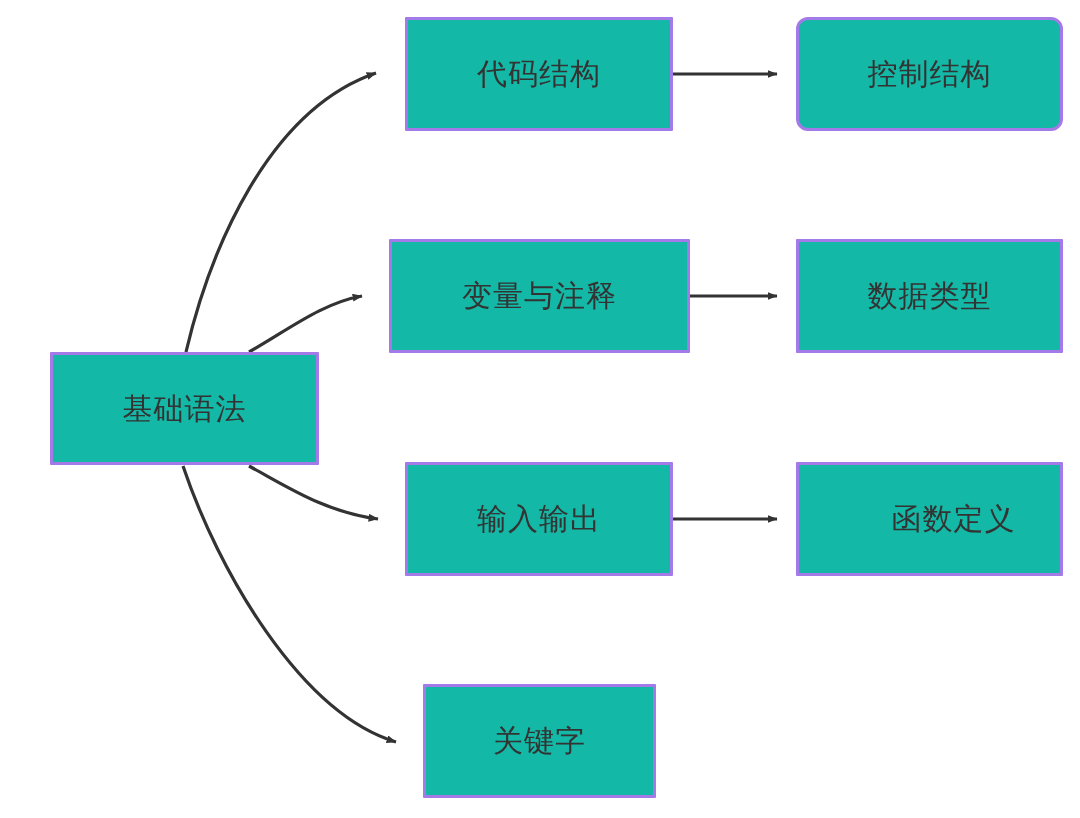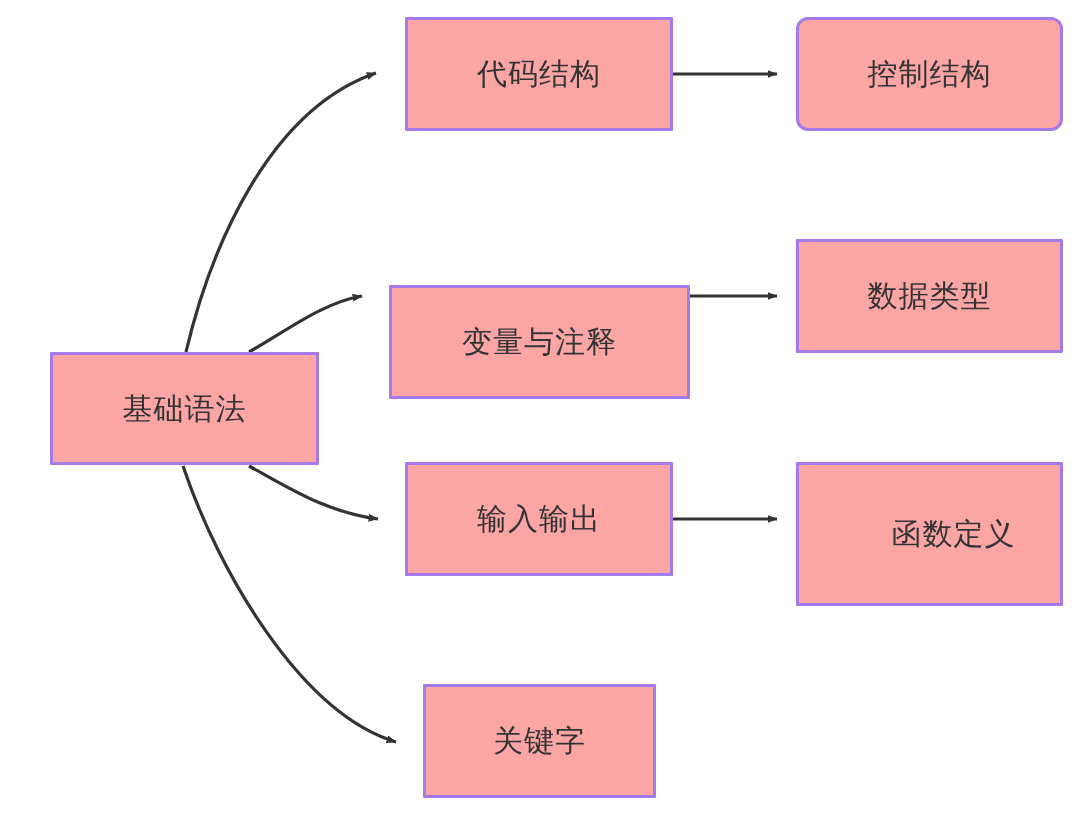--- a/index.html
+++ b/index.html
@@ -27,21 +27,21 @@
     width: 1080px;
     height: 818px;
     pointer-events: none;
   }
   .node {
     position: absolute;
     box-sizing: border-box;
     display: flex;
     align-items: center;
     justify-content: center;
-    background: #fca5a5;
+    background: #14b8a6;
     border: 3px solid #a479e8;
     border-radius: 1px;
   }
   .node-label {
     color: #333333;
     font-size: 30px;
     line-height: 1;
     letter-spacing: 1px;
     white-space: nowrap;
     font-family: "DejaVu Sans", "Liberation Sans", sans-serif;
@@ -79,33 +79,33 @@
   </div>
 
   <div class="node" style="left:405px; top:17px; width:268px; height:114px;">
     <span class="node-label">代码结构</span>
   </div>
 
   <div class="node" style="left:796px; top:17px; width:267px; height:114px;border-radius:12px;">
     <span class="node-label">控制结构</span>
   </div>
 
-  <div class="node" style="left:389px; top:239px; width:301px; height:114px;margin-top:46px;">
+  <div class="node" style="left:389px; top:239px; width:301px; height:114px;">
     <span class="node-label">变量与注释</span>
   </div>
 
   <div class="node" style="left:796px; top:239px; width:267px; height:114px;">
     <span class="node-label">数据类型</span>
   </div>
 
   <div class="node" style="left:405px; top:462px; width:268px; height:114px;align-items:center;">
     <span class="node-label">输入输出</span>
   </div>
 
-  <div class="node" style="left:796px; top:462px; width:267px; height:144px;padding-left:48px;">
+  <div class="node" style="left:796px; top:462px; width:267px; height:114px;padding-left:48px;">
     <span class="node-label">函数定义</span>
   </div>
 
   <div class="node" style="left:423px; top:684px; width:233px; height:114px;text-align:center;">
     <span class="node-label">关键字</span>
   </div>
 
 </div>
 
 </body></html>

